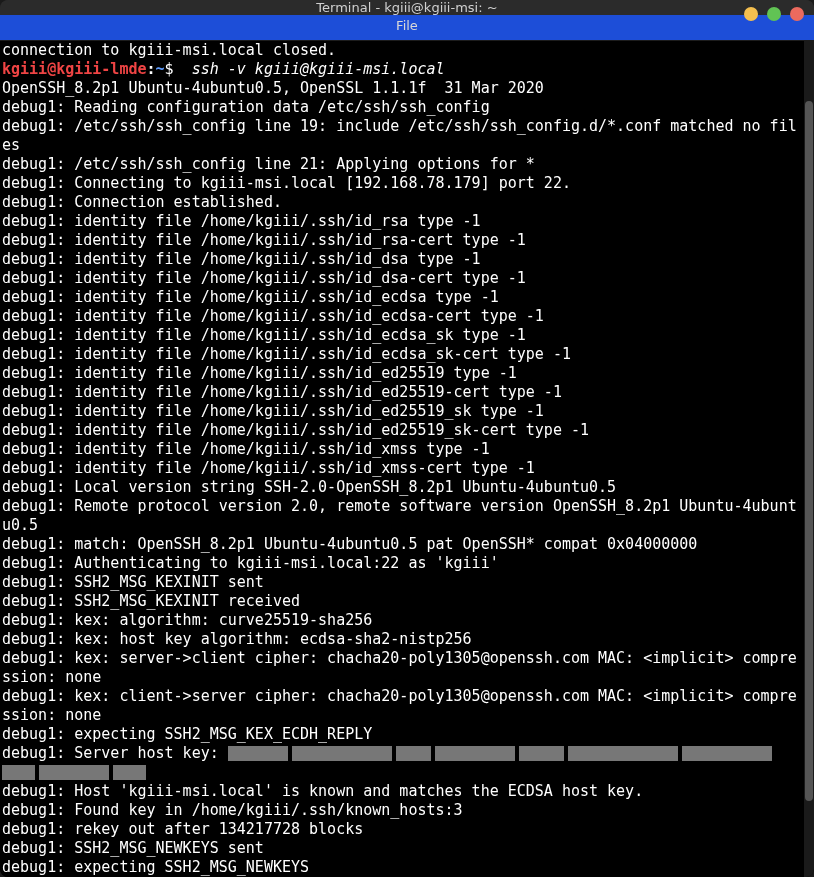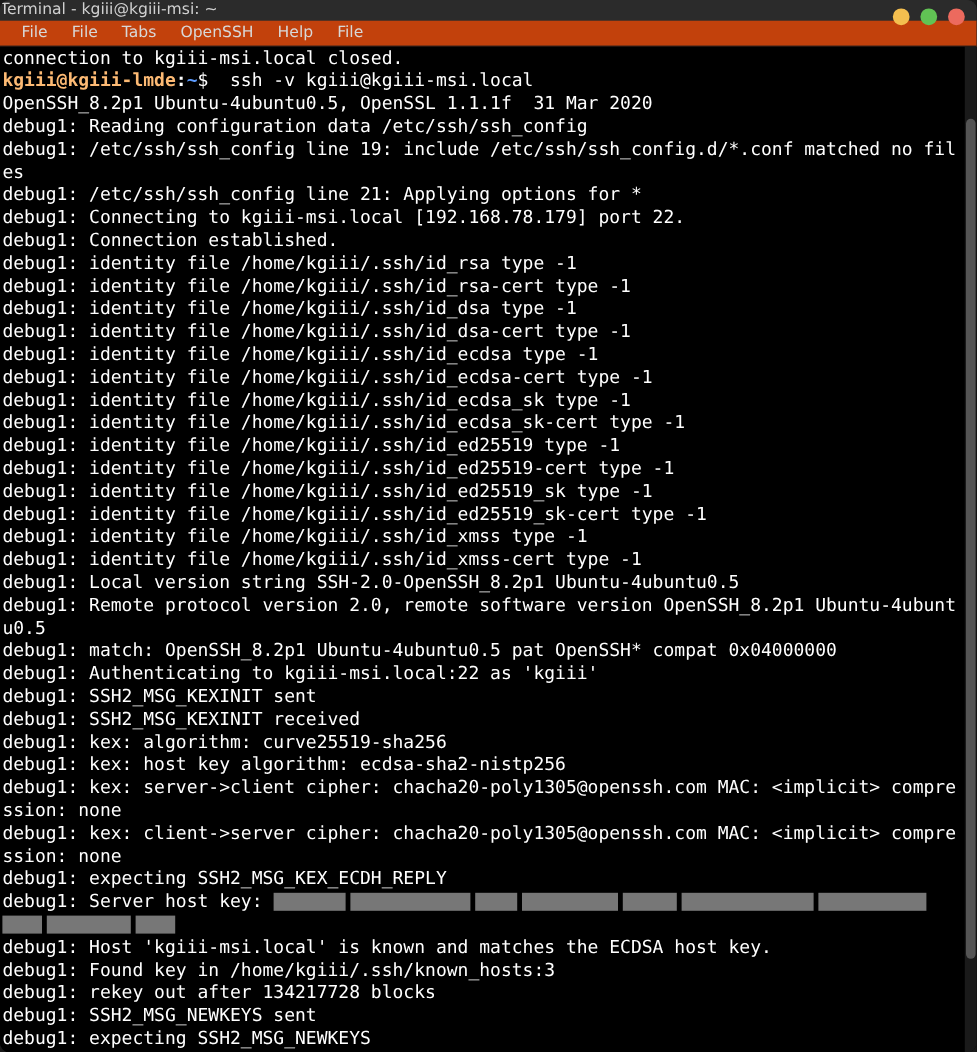--- a/index.html
+++ b/index.html
@@ -18,21 +18,21 @@
     border-radius: 8px;
     overflow: hidden;
     display: flex;
     flex-direction: column;
   }
   .titlebar {
     height: 30px;
     background: #2b2b2b;
     display: flex;
     align-items: center;
-    justify-content: flex-start;
+    justify-content: center;
     position: relative;
     color: #d0d0d0;
     font-family: "DejaVu Sans", sans-serif;
     font-size: 13px;
     border-top-left-radius: 8px;
     border-top-right-radius: 8px;
   }
   .window-buttons {
     position: absolute;
     right: 10px;
@@ -43,29 +43,30 @@
   .wbtn {
     width: 14px;
     height: 14px;
     border-radius: 50%;
   }
   .wbtn.min { background: #f4bf4f; }
   .wbtn.max { background: #61c354; }
   .wbtn.close { background: #ec6a5e; }
   .menubar {
     height: 26px;
-    background: #c2410c;
+    background: #1d4ed8;
     display: flex;
     align-items: center;
     padding: 0 8px;
     gap: 0;
     font-family: "DejaVu Sans", sans-serif;
     font-size: 13px;
     color: #d8d8d8;
     border-bottom: 1px solid #1c1c1c;
+    flex-direction: column;
   }
   .menubar .menu-item {
     padding: 3px 10px;
     cursor: pointer;
   }
   .terminal-wrap {
     flex: 1;
     background: #000;
     display: flex;
   }
@@ -88,25 +89,25 @@
   }
   .scrollbar-thumb {
     position: absolute;
     top: 60px;
     left: 1px;
     width: 8px;
     height: 700px;
     background: #555;
     border-radius: 4px;
   }
-  .prompt-user { color: #fdba74; font-weight: bold; }
+  .prompt-user { color: #ef4444; font-weight: bold; }
   .prompt-colon { color: #fff; font-weight: bold; }
   .prompt-path { color: #5d9cff; font-weight: bold; }
   .prompt-dollar { color: #fff; }
-  .cmd { color: #fff; }
+  .cmd { color: #fff; font-style: italic; }
   .redacted {
     display: inline-block;
     background: #777;
     height: 15px;
     vertical-align: middle;
     margin-right: 4px;
   }
   .line { display: block; }
 </style>
 </head>

